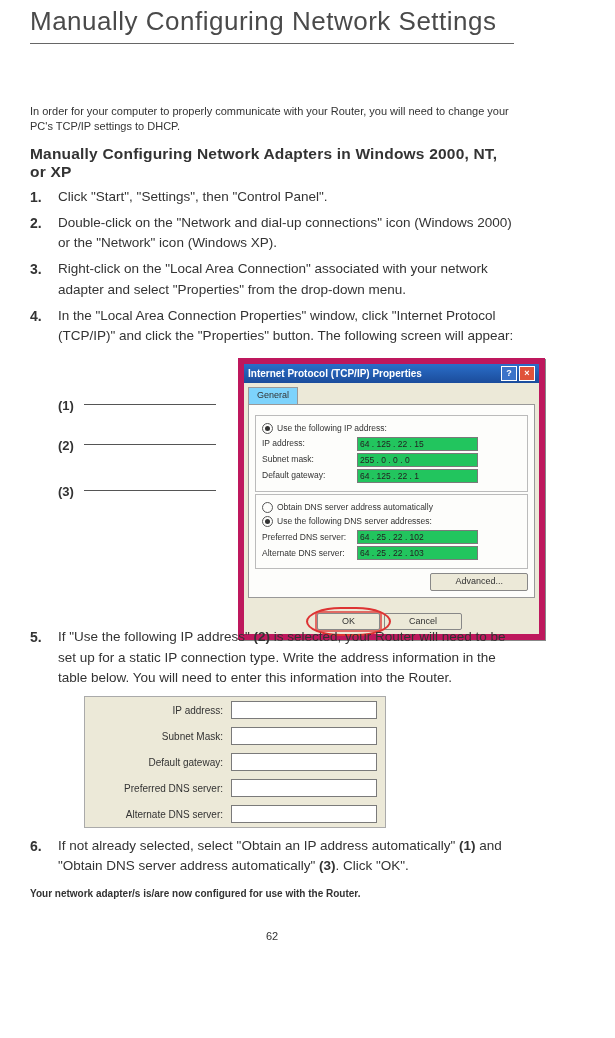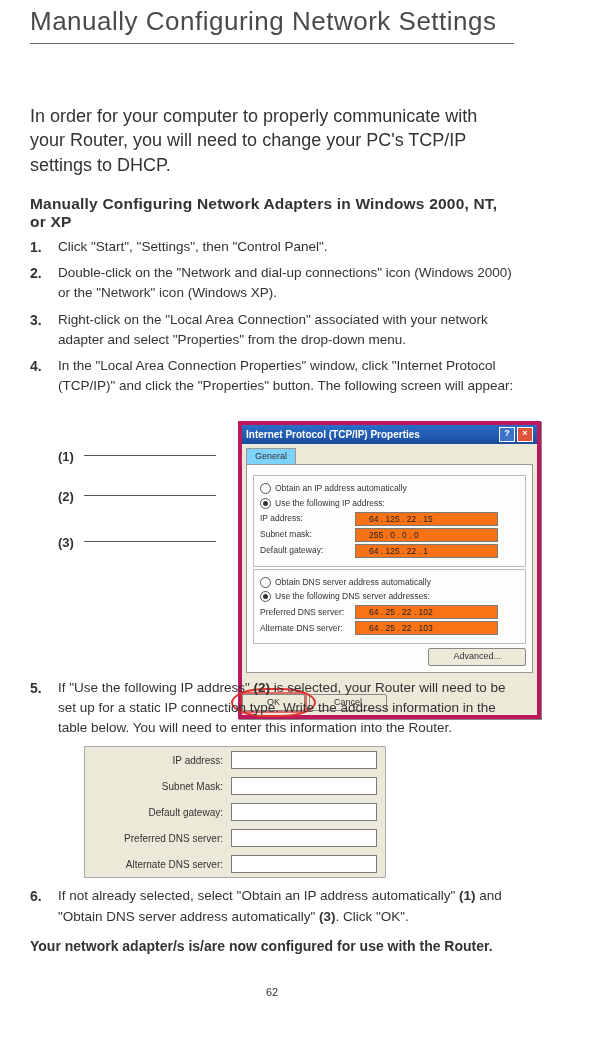--- a/index.html
+++ b/index.html
@@ -18,21 +18,21 @@
   .page-title {
     font-family: "Arial Narrow", Arial, sans-serif;
     font-size: 26px;
     letter-spacing: 0.5px;
     color: #4a4a4a;
     padding: 6px 0 6px 0;
     border-bottom: 1px solid #666;
   }
   .intro {
     margin-top: 60px;
-    font-size: 18px;
+    font-size: 11px;
     line-height: 1.35;
   }
   .section-head {
     font-family: "Arial Narrow", Arial, sans-serif;
     font-weight: bold;
     font-size: 15.5px;
     margin-top: 10px;
     letter-spacing: 0.2px;
   }
   ol.steps {
@@ -80,24 +80,24 @@
     position: absolute;
     top: 8px;
     left: 26px;
     height: 1px;
     background: #555;
   }
   
   .dialog {
     position: absolute;
     left: 180px;
-    top: 16px;
+    top: 4px;
     width: 295px;
     background: #ece9d8;
-    border: 4px solid #be185d;
+    border: 6px solid #be185d;
     box-shadow: 1px 1px 0 #888;
     font-size: 9px;
     color: #333;
   }
   .titlebar {
     background: linear-gradient(#2a6ec9, #1b4c9b);
     color: #fff;
     font-size: 10px;
     font-weight: bold;
     padding: 2px 4px;
@@ -156,36 +156,36 @@
   }
   .radio.sel::after {
     content: "";
     position: absolute; left: 2px; top: 2px;
     width: 5px; height: 5px; background: #333; border-radius: 50%;
   }
   .field-row .lbl { width: 95px; }
   .field-row .inbox {
     flex: 0 0 115px;
     border: 1px solid #7a7a7a;
-    background: #f97316;
+    background: #22c55e;
     height: 12px;
-    padding: 0 13px;
+    padding: 0 2px;
     font-size: 8.5px;
     line-height: 12px;
     color: #222;
   }
   .group {
     border: 1px solid #bbb;
     padding: 4px 6px 6px 6px;
     margin-top: 4px;
   }
   .group + .group { margin-top: 2px; }
   .btnrow {
-    display: flex; justify-content: flex-start; gap: 4px; padding: 4px 4px 4px 0;
-    margin-top: 17px;
+    display: flex; justify-content: center; gap: 4px; padding: 4px 4px 4px 0;
+    margin-top: 11px;
   }
   .advrow {
     display: flex; justify-content: flex-end; padding: 4px 0 0 0;
   }
   .btn {
     border: 1px solid #888;
     background: #ece9d8;
     padding: 1px 24px;
     font-size: 9px;
     border-radius: 2px;
@@ -222,21 +222,21 @@
   }
   .ipform .fval {
     flex: 1;
     height: 16px;
     border: 1px solid #7a7a7a;
     background: #fff;
   }
   .closing {
     font-family: "Arial Narrow", Arial, sans-serif;
     font-weight: bold;
-    font-size: 14px;
+    font-size: 10px;
     margin-top: 10px;
     line-height: 1.35;
   }
   .pagenum {
     text-align: center;
     font-size: 11px;
     color: #333;
     margin-top: 30px;
   }
 </style>
@@ -288,24 +288,20 @@
             <span class="t-text">Internet Protocol (TCP/IP) Properties</span>
             <span class="helpbtn">?</span>
             <span class="winbtn">×</span>
           </div>
           <div class="tabrow">
             <span class="tab">General</span>
           </div>
           <div class="tabpanel">
 
             <div class="group">
-              <div class="radio-row">
-                <span class="radio"></span>
-                <span>Obtain an IP address automatically</span>
-              </div>
               <div class="radio-row">
                 <span class="radio sel"></span>
                 <span>Use the following IP address:</span>
               </div>
               <div class="field-row">
                 <span class="lbl">IP address:</span>
                 <span class="inbox">64 . 125 . 22 . 15</span>
               </div>
               <div class="field-row">
                 <span class="lbl">Subnet mask:</span>

